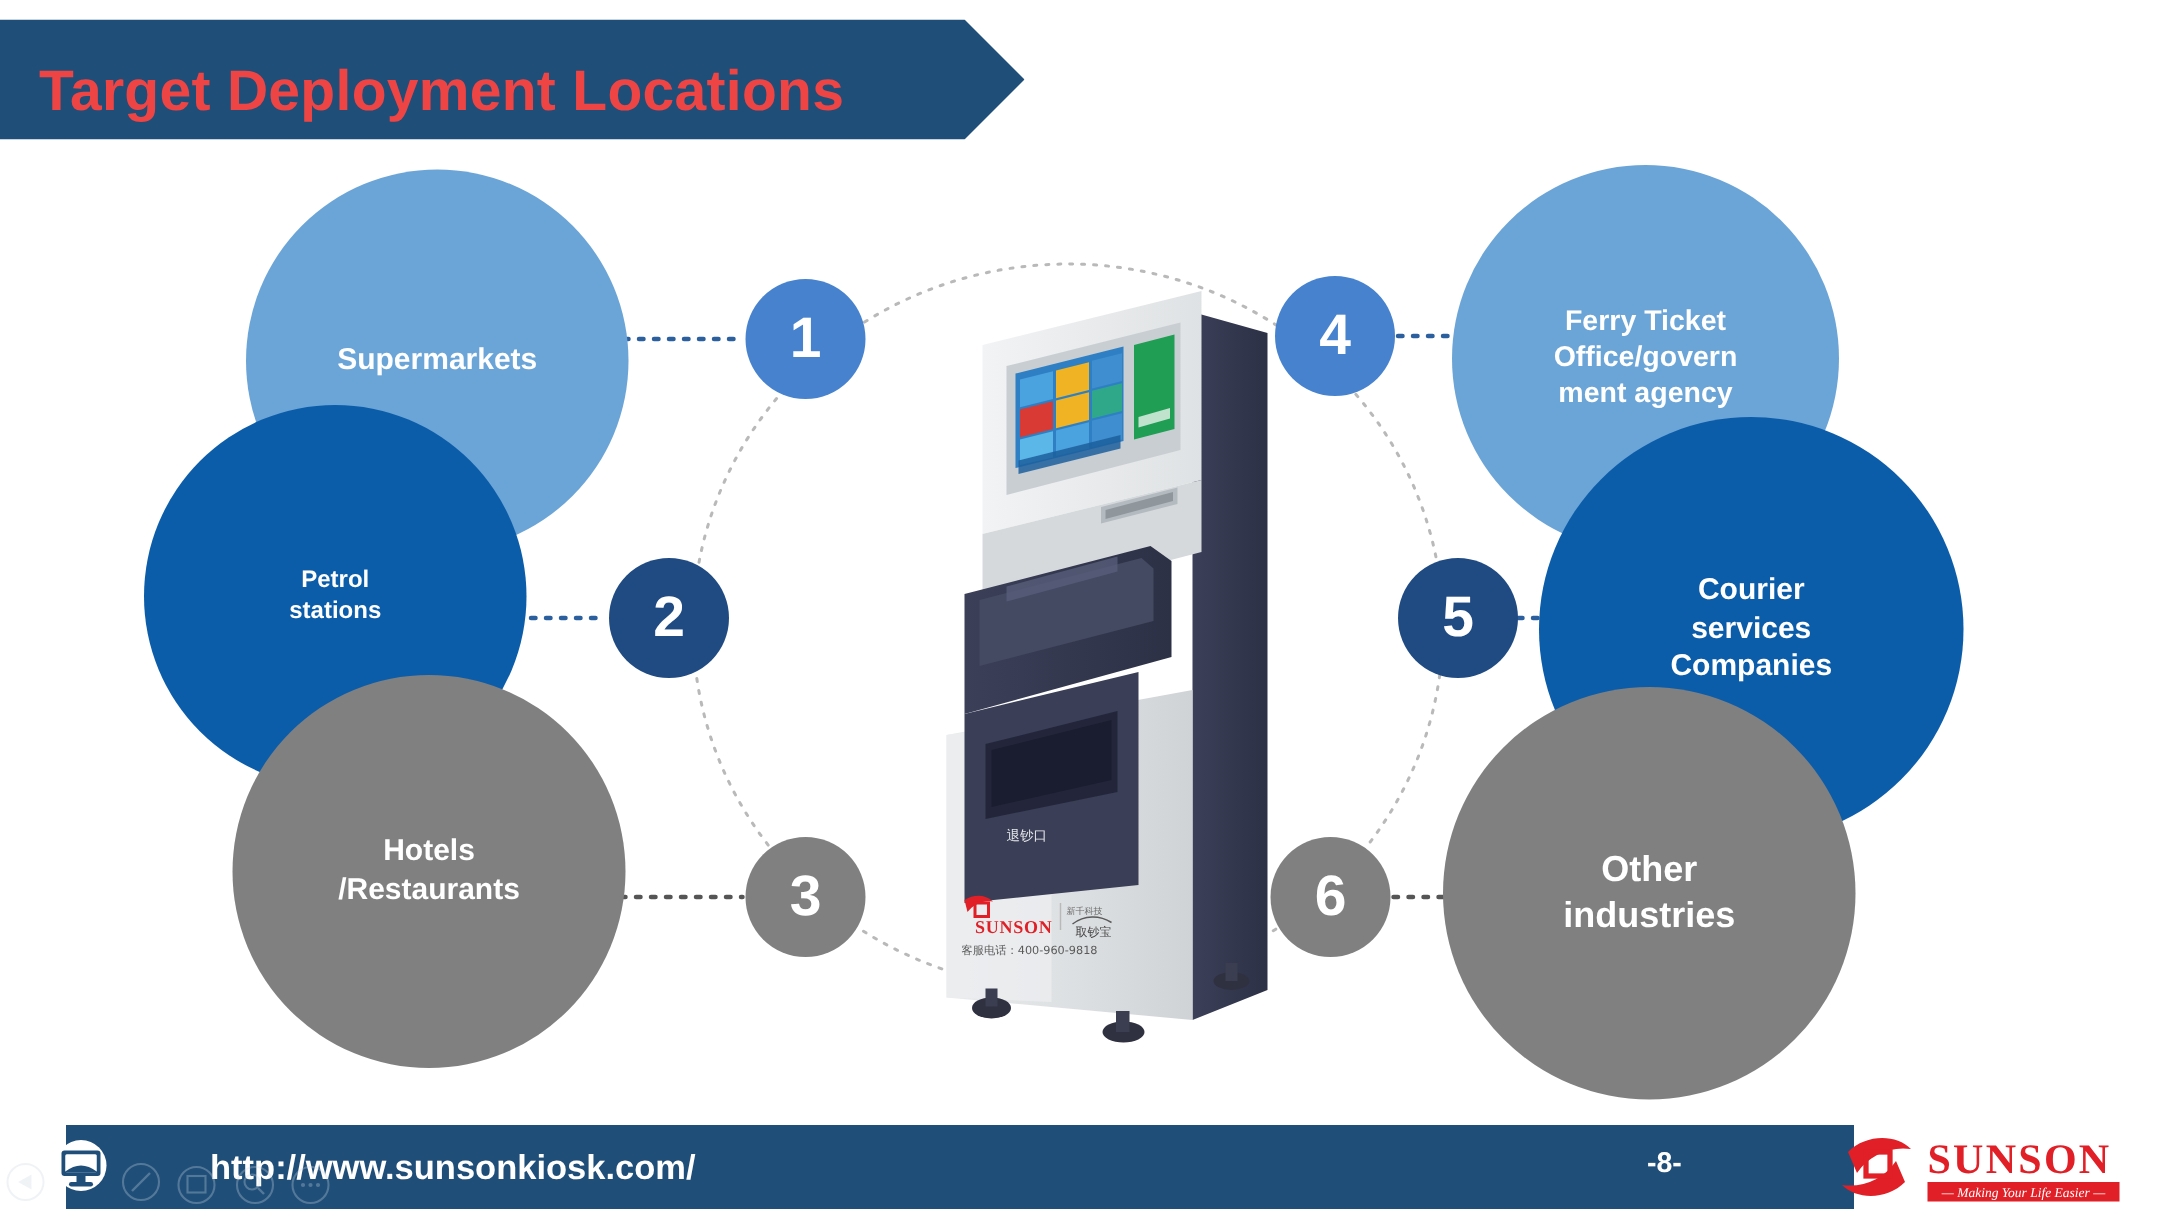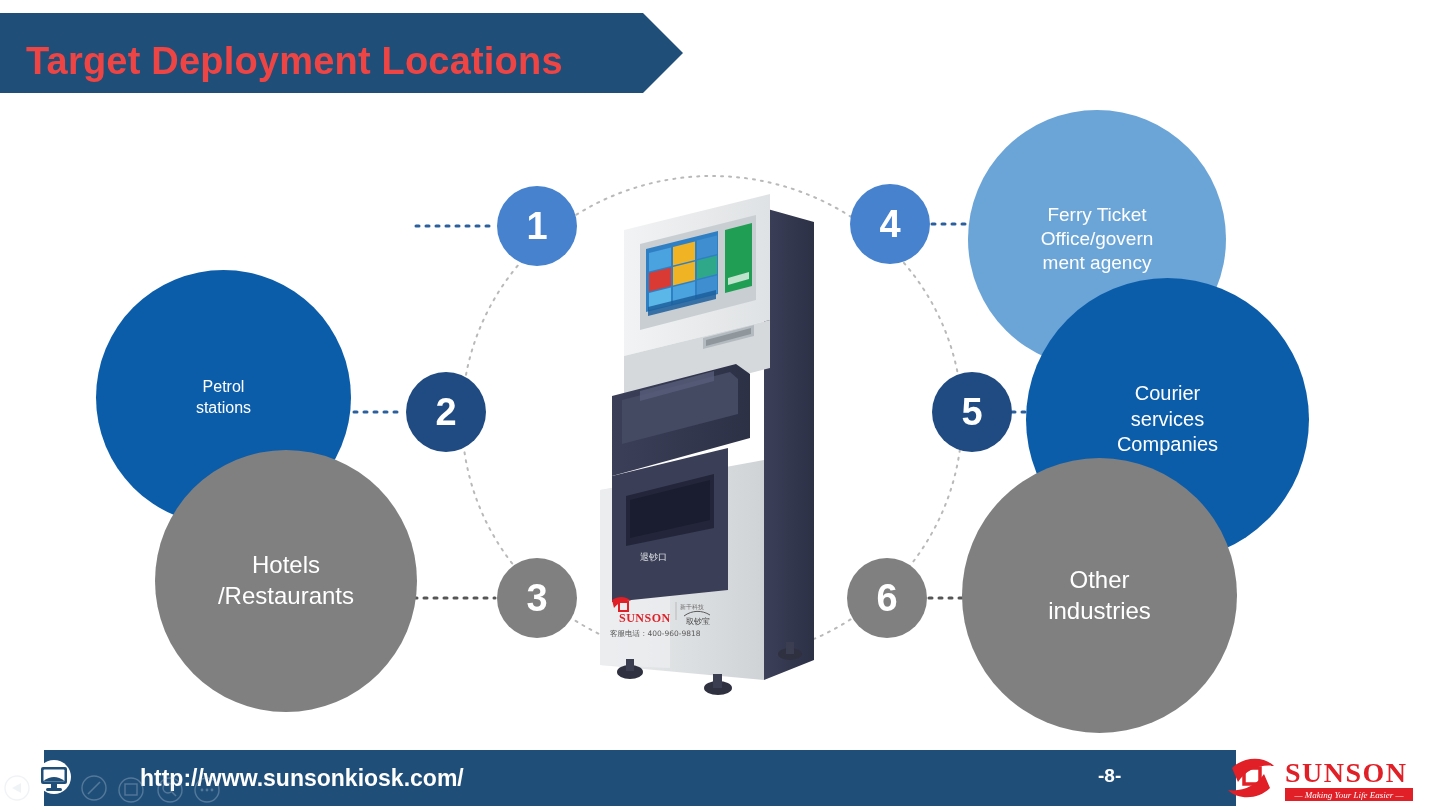--- a/index.html
+++ b/index.html
@@ -13,50 +13,50 @@
   .title-banner svg{display:block;width:683px;height:80px;}
   .title-text{position:absolute;left:26px;top:13px;width:620px;height:96px;
       display:flex;align-items:center;color:#ef4444;font-size:38px;
       font-weight:bold;letter-spacing:.2px;white-space:nowrap;}
 
   
   .guides{position:absolute;left:0;top:0;width:1440px;height:806px;pointer-events:none;}
 
   
   .bubble{position:absolute;border-radius:50%;display:flex;align-items:center;
-      justify-content:center;text-align:center;color:#fff;font-weight:normal;
+      justify-content:center;text-align:center;color:#fff;font-weight:bold;
       line-height:1.28;}
   .bubble span{display:block;padding:0 10px;}
 
   #bub-supermarkets{left:164px;top:113px;width:255px;height:255px;background:#6BA5D7;
       font-size:20px;z-index:2;}
   #bub-petrol{left:96px;top:270px;width:255px;height:255px;background:#0B5DAA;
       font-size:16px;z-index:3;}
   #bub-hotels{left:155px;top:450px;width:262px;height:262px;background:#808080;
-      font-size:24px;z-index:4;}
+      font-size:20px;z-index:4;}
 
   #bub-ferry{left:968px;top:110px;width:258px;height:258px;background:#6BA5D7;
       font-size:19px;z-index:2;}
   #bub-courier{left:1026px;top:278px;width:283px;height:283px;background:#0B5DAA;
       font-size:20px;z-index:3;text-align:center;}
   #bub-other{left:962px;top:458px;width:275px;height:275px;background:#808080;
       font-size:24px;z-index:4;}
 
   
   .badge{position:absolute;border-radius:50%;display:flex;align-items:center;
       justify-content:center;color:#fff;font-size:38px;font-weight:bold;z-index:6;}
   #badge-1{left:497px;top:186px;width:80px;height:80px;background:#4682CE;}
   #badge-2{left:406px;top:372px;width:80px;height:80px;background:#1F4B82;}
   #badge-3{left:497px;top:558px;width:80px;height:80px;background:#808080;}
   #badge-4{left:850px;top:184px;width:80px;height:80px;background:#4682CE;}
   #badge-5{left:932px;top:372px;width:80px;height:80px;background:#1F4B82;}
   #badge-6{left:847px;top:558px;width:80px;height:80px;background:#808080;}
 
   
-  .kiosk{position:absolute;left:578px;top:160px;width:260px;height:540px;z-index:5;}
+  .kiosk{position:absolute;left:609px;top:160px;width:260px;height:540px;z-index:5;}
   .kiosk svg{display:block;}
 
   
   .footer{position:absolute;left:0;top:750px;width:1192px;height:56px;background:#1F4E79;
       display:flex;align-items:center;z-index:8;margin-left:44px;}
   .footer-url{color:#fff;font-size:23px;font-weight:bold;margin-left:96px;}
   .page-num{position:absolute;left:1098px;top:765px;color:#fff;font-size:19px;
       font-weight:bold;z-index:9;}
   .monitor-icon{position:absolute;left:33px;top:760px;width:42px;height:36px;z-index:10;}
   .nav-controls{position:absolute;left:0px;top:775px;width:230px;height:31px;z-index:9;
@@ -80,20 +80,23 @@
     <line x1="929" y1="598" x2="972" y2="598" stroke="#555555" stroke-width="3" stroke-dasharray="3 7" stroke-linecap="round"></line>
   </svg>
 
   <div class="title-banner">
     <svg viewBox="0 0 683 80">
       <path d="M0,0 L643,0 L683,40 L643,80 L0,80 Z" fill="#1F4E79"></path>
     </svg>
   </div>
   <div class="title-text">Target Deployment Locations</div>
 
+  <div class="bubble" id="bub-supermarkets">
+    <span>Supermarkets</span>
+  </div>
   <div class="bubble" id="bub-petrol">
     <span>Petrol<br>stations</span>
   </div>
   <div class="bubble" id="bub-hotels">
     <span>Hotels<br>/Restaurants</span>
   </div>
 
   <div class="bubble" id="bub-ferry">
     <span>Ferry Ticket<br>Office/govern<br>ment agency</span>
   </div>

